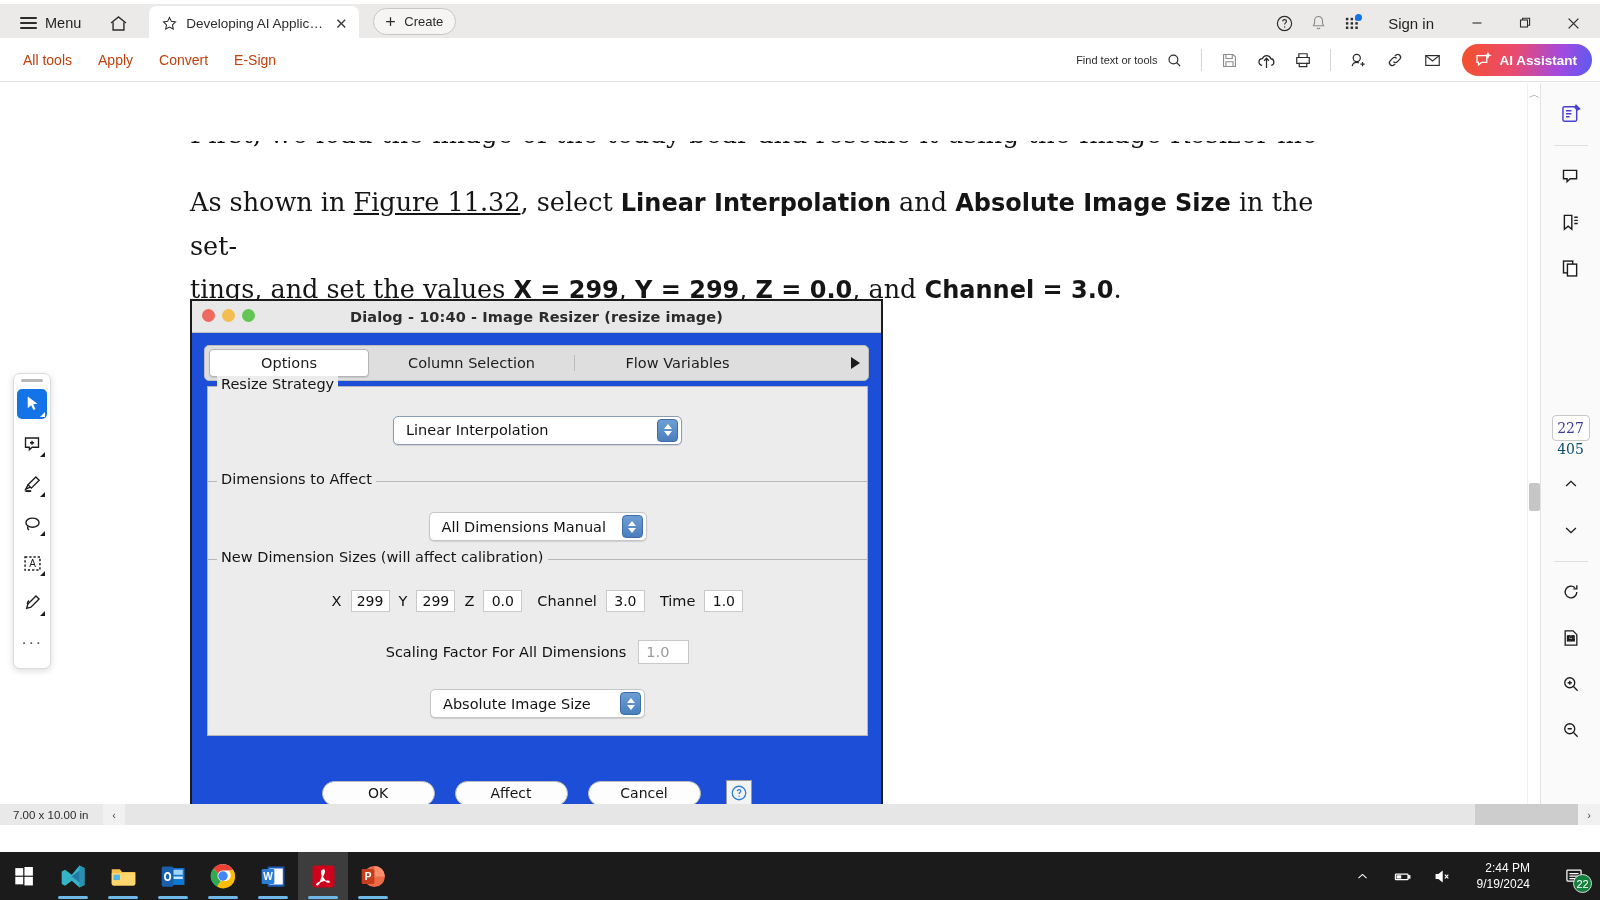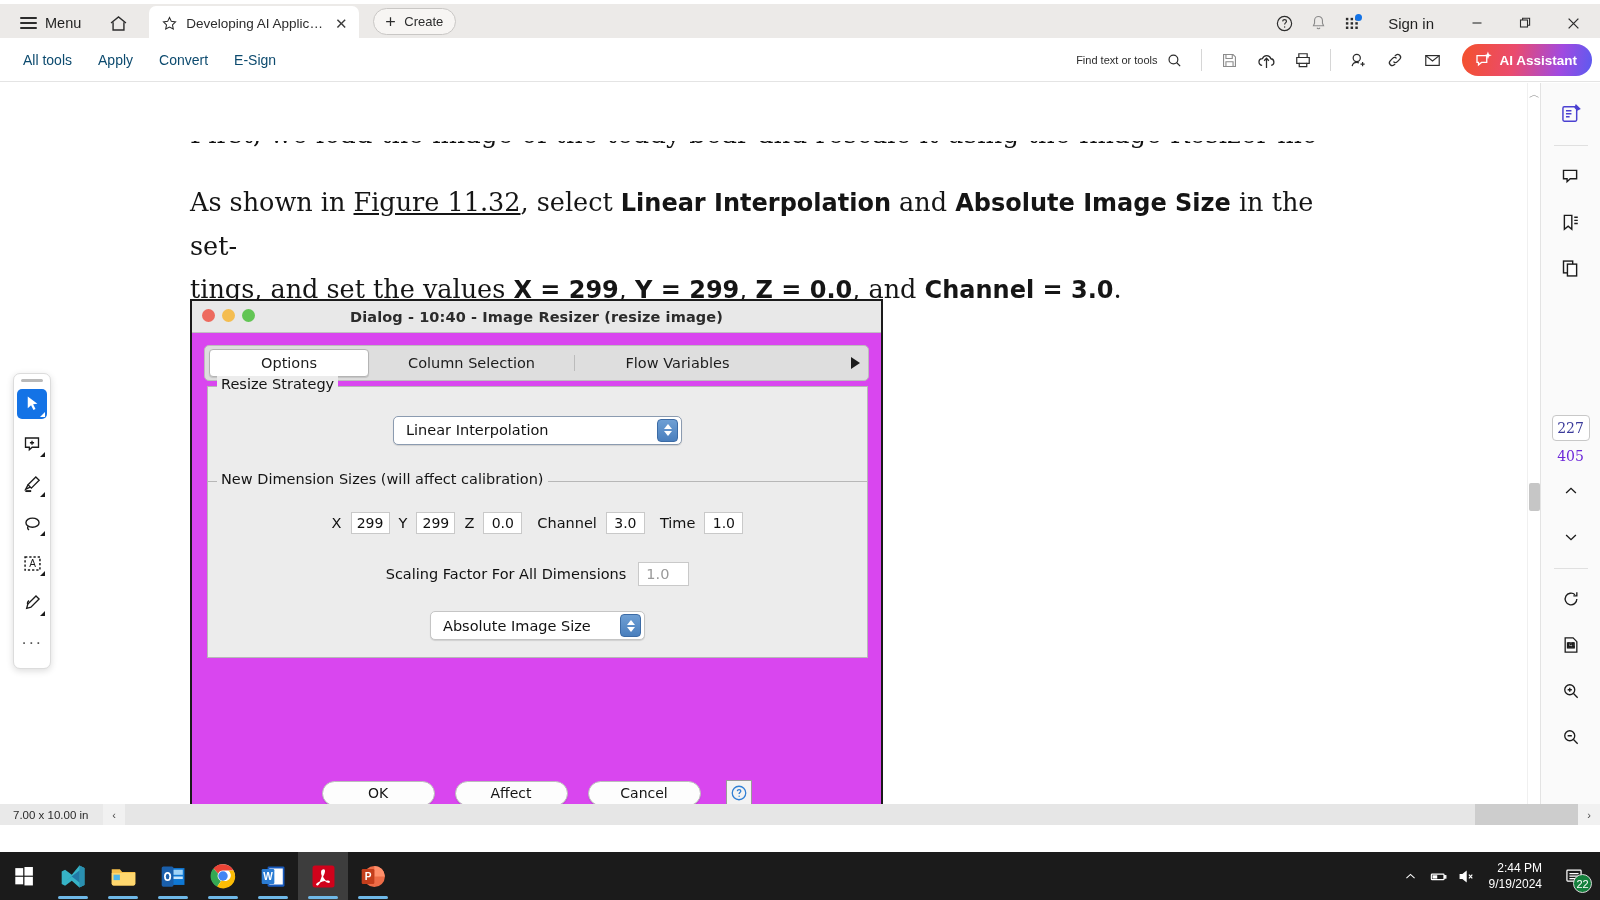--- a/index.html
+++ b/index.html
@@ -73,21 +73,21 @@
 
   
   .toolbar{
     position:absolute; left:0; top:38px; width:1600px; height:44px;
     background:#ffffff; border-bottom:1px solid #e4e4e4;
     display:flex; align-items:center;
   }
   .tool-menu{ display:flex; align-items:center; height:44px; padding-left:12px; gap:4px; }
   .tool-menu-item{
     padding:0 11px; height:30px; display:flex; align-items:center; border-radius:4px;
-    font-size:14px; color:#0c4a6e; cursor:pointer;
+    font-size:14px; color:#c2410c; cursor:pointer;
   }
   .tool-right{
     position:absolute; right:8px; top:0; height:44px; display:flex; align-items:center; gap:3px;
   }
   .findbox{
     display:flex; align-items:center; gap:9px; padding:0 8px; height:30px;
     border-radius:4px; cursor:pointer;
   }
   .findbox span{ font-size:11px; color:#2c2c2c; }
   .vdiv{ width:1px; height:22px; background:#d6d6d6; margin:0 7px; }
@@ -122,21 +122,21 @@
     position:absolute; left:190px; top:98px; width:1130px;
     font-family:"DejaVu Serif", serif;
     font-size:25.5px; line-height:43px; color:#151515;
   }
   .body-text .b{ font-family:"DejaVu Sans", sans-serif; font-weight:bold; font-size:24px; }
   .body-text .u{ text-decoration:underline; }
 
   
   .dialog{
     position:absolute; left:190px; top:216px; width:693px; height:523px;
-    background:#d946ef; border:2px solid #1b1b1b;
+    background:#1d4ed8; border:2px solid #1b1b1b;
     font-family:"DejaVu Sans", sans-serif;
   }
   .dlg-titlebar{
     position:relative; height:32px; background:#e8e8e8;
     border-bottom:1px solid #c2c2c2; display:flex; align-items:center;
   }
   .traffic{ position:absolute; left:10px; top:8px; display:flex; gap:7px; }
   .traffic i{ width:13px; height:13px; border-radius:50%; display:block; }
   .t-red{ background:#ed6a5e; } .t-yellow{ background:#f4bd50; } .t-green{ background:#62c554; }
   .dlg-title{
@@ -259,22 +259,22 @@
     width:34px; height:34px; margin-bottom:12px; border-radius:5px;
     display:flex; align-items:center; justify-content:center; cursor:pointer;
   }
   .rsep{ width:34px; height:1px; background:#e0e0e0; margin:2px 0 13px 0; }
   .pagebox{
     width:38px; height:26px; border:1px solid #c8c8c8; border-radius:4px;
     background:#fff; display:flex; align-items:center; justify-content:center;
     font-family:"DejaVu Serif", serif; font-size:14px; color:#3a3a9a; cursor:text;
   }
   .pagetotal{
-    font-family:"DejaVu Serif", serif; font-size:14px; color:#6d28d9;
-    margin-top:7px; margin-bottom:10px;
+    font-family:"DejaVu Serif", serif; font-size:14px; color:#0c4a6e;
+    margin-bottom:10px;
   }
 
   
   .vscroll{
     position:absolute; right:60px; top:83px; width:13px; height:742px;
     background:#ffffff; border-left:1px solid #f0f0f0;
   }
   .vthumb{
     position:absolute; left:1px; top:400px; width:11px; height:28px;
     background:#c6c6c6; border-radius:2px; cursor:pointer;
@@ -313,21 +313,21 @@
   .tb-app{
     width:50px; height:48px; display:flex; align-items:center; justify-content:center;
     cursor:pointer; position:relative;
   }
   .tb-app.active{ background:#3d3d3d; }
   .underline{
     position:absolute; bottom:1px; left:10px; width:30px; height:3px;
     background:#6fb9e8; border-radius:2px;
   }
   .tray{
-    position:absolute; right:0; height:48px; display:flex; align-items:center; gap:0px;
+    position:absolute; right:0; height:48px; display:flex; align-items:center; gap:12px;
     padding-right:4px; color:#ffffff;
   }
   .tray-icon{
     width:28px; height:48px; display:flex; align-items:center; justify-content:center;
     cursor:pointer;
   }
   .clock{
     display:flex; flex-direction:column; align-items:flex-end; justify-content:center;
     font-size:12px; line-height:16px; padding:0 10px 0 8px; cursor:pointer; height:48px;
   }
@@ -531,20 +531,32 @@
               <div class="combo" style="width:289px;">
                 <span class="combo-label" style="flex:1;">Linear Interpolation</span>
                 <span class="combo-arrows">
                     <i class="up"></i>
                     <i class="dn"></i>
                   </span>
               </div>
             </div>
           </div>
 
+          <div class="fieldset" style="height:79px;">
+            <span class="legend">Dimensions to Affect</span>
+            <div class="fs-body" style="height:79px; padding-top:10px;">
+              <div class="combo plain" style="width:218px;">
+                <span class="combo-label" style="flex:1;">All Dimensions Manual</span>
+                <span class="combo-arrows">
+                    <i class="up"></i>
+                    <i class="dn"></i>
+                  </span>
+              </div>
+            </div>
+          </div>
 
           <div class="fieldset" style="height:177px;">
             <span class="legend">New Dimension Sizes (will affect calibration)</span>
 
             <div class="dimrow" style="margin-top:30px;">
               <span class="dimlbl">X</span>
               <span class="dimfield">299</span>
               <span class="dimlbl">Y</span>
               <span class="dimfield">299</span>
               <span class="dimlbl">Z</span>

